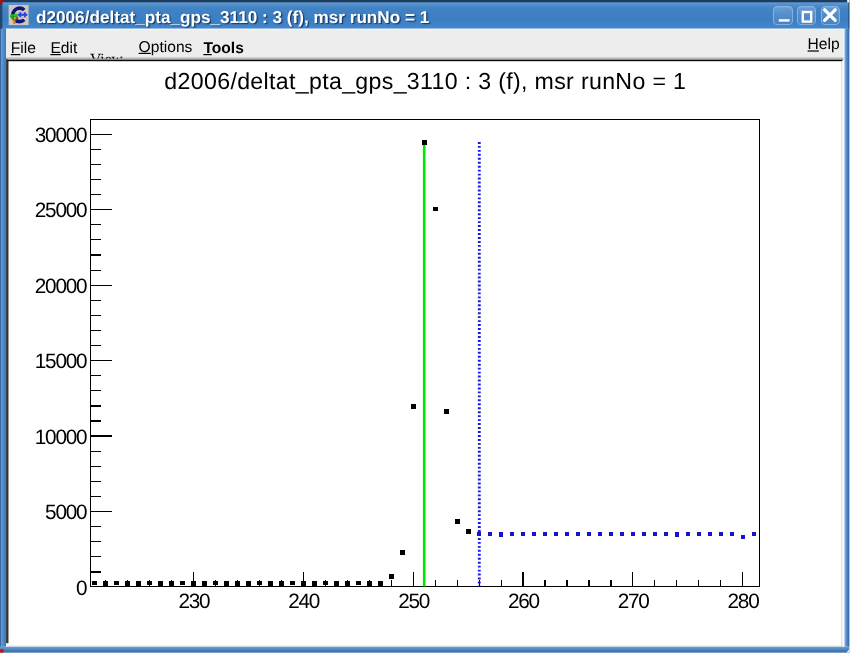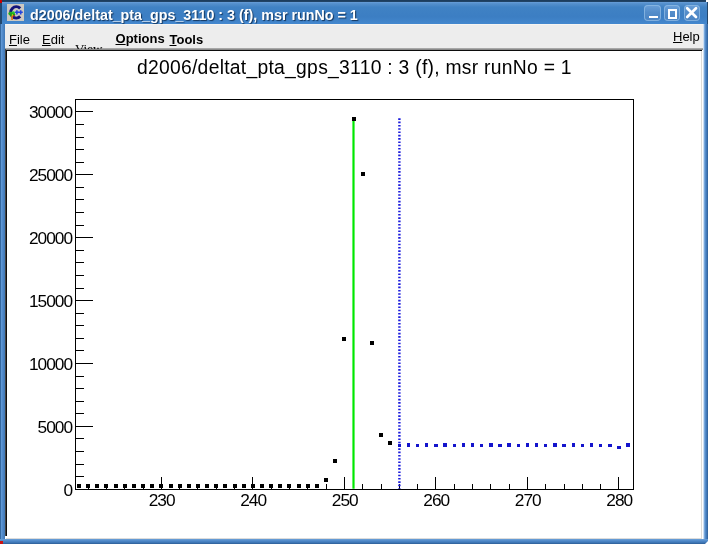--- a/index.html
+++ b/index.html
@@ -39,21 +39,21 @@
   background:linear-gradient(180deg,#6ba0d9 0%,#548dca 45%,#4a83c2 100%);box-shadow:inset 0 0 0 1px rgba(140,185,228,.8);"></div>
 <svg class="abs" style="left:685px;top:6px" width="14" height="14" viewBox="0 0 14 14">
   <path d="M 2.2 2.2 L 11 11 M 11 2.2 L 2.2 11" stroke="#fff" stroke-width="2.7" stroke-linecap="round"></path>
 </svg>
 
 <div class="abs" style="left:5px;top:24px;width:698px;height:25px;background:#ededed;border-top:1px solid #f6f4f1;border-bottom:1px solid #a8a8a8;box-sizing:border-box;"></div>
 <div class="abs" style="left:0;top:24px;width:708px;height:43px;font-size:13px;color:#000;">
   <span class="abs" style="left:9px;top:7.6px;"><u>F</u>ile</span>
   <span class="abs" style="left:42px;top:7.6px;"><u>E</u>dit</span>
   <span class="abs" style="left:75px;top:17px;font-family:Liberation Serif, serif;"><u>V</u>iew</span>
-  <span class="abs" style="left:115.5px;top:7px;font-weight:bold;"><u>O</u>ptions</span>
+  <span class="abs" style="left:115.5px;top:7px;"><u>O</u>ptions</span>
   <span class="abs" style="left:169.5px;top:7.6px;font-weight:bold;"><u>T</u>ools</span>
   <span class="abs" style="left:673px;top:5px;"><u>H</u>elp</span>
 </div>
 
 <div class="abs" style="left:5px;top:49px;width:698px;height:490px;background:#fff;"></div>
 <div class="abs" style="left:5px;top:49px;width:698px;height:1px;background:#8a8a8a;"></div>
 <div class="abs" style="left:5px;top:50px;width:697px;height:1px;background:#0c0c0c;"></div>
 <div class="abs" style="left:5px;top:49px;width:1px;height:487px;background:#444;"></div>
 <div class="abs" style="left:6px;top:50px;width:1px;height:486px;background:#0c0c0c;"></div>
 <div class="abs" style="left:6px;top:537.5px;width:696px;height:1.5px;background:#dcdcdc;"></div>

